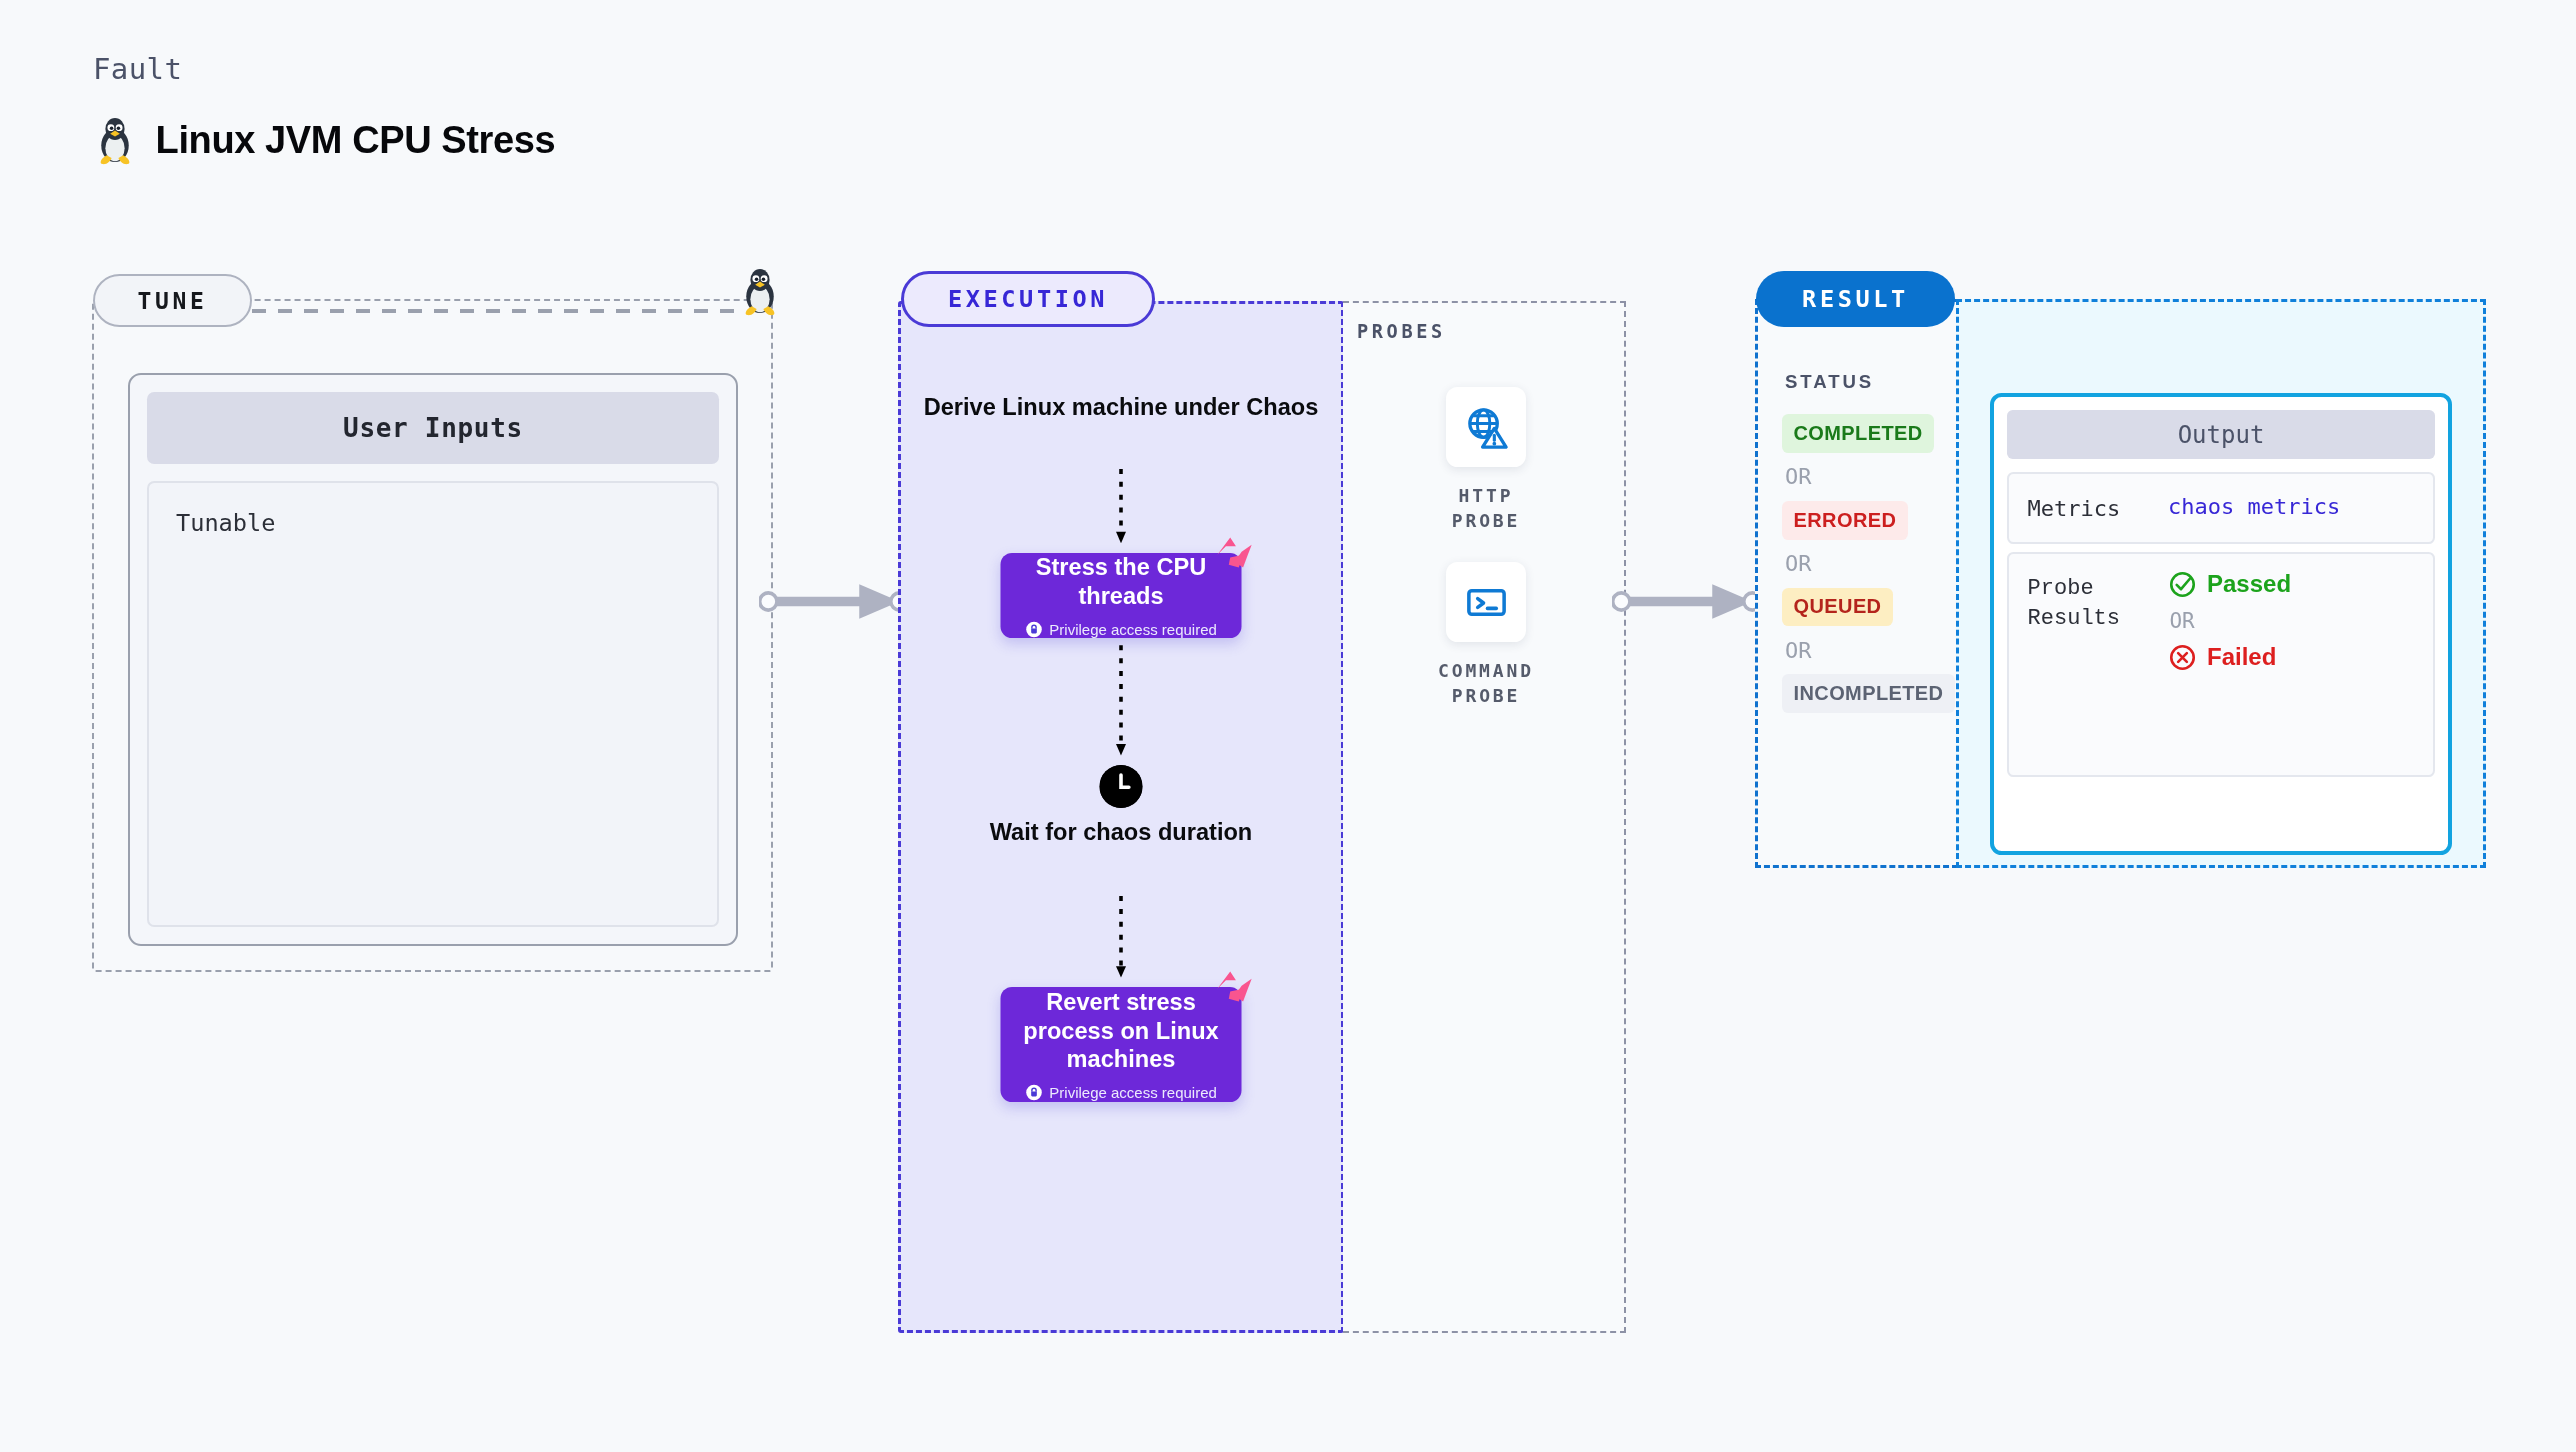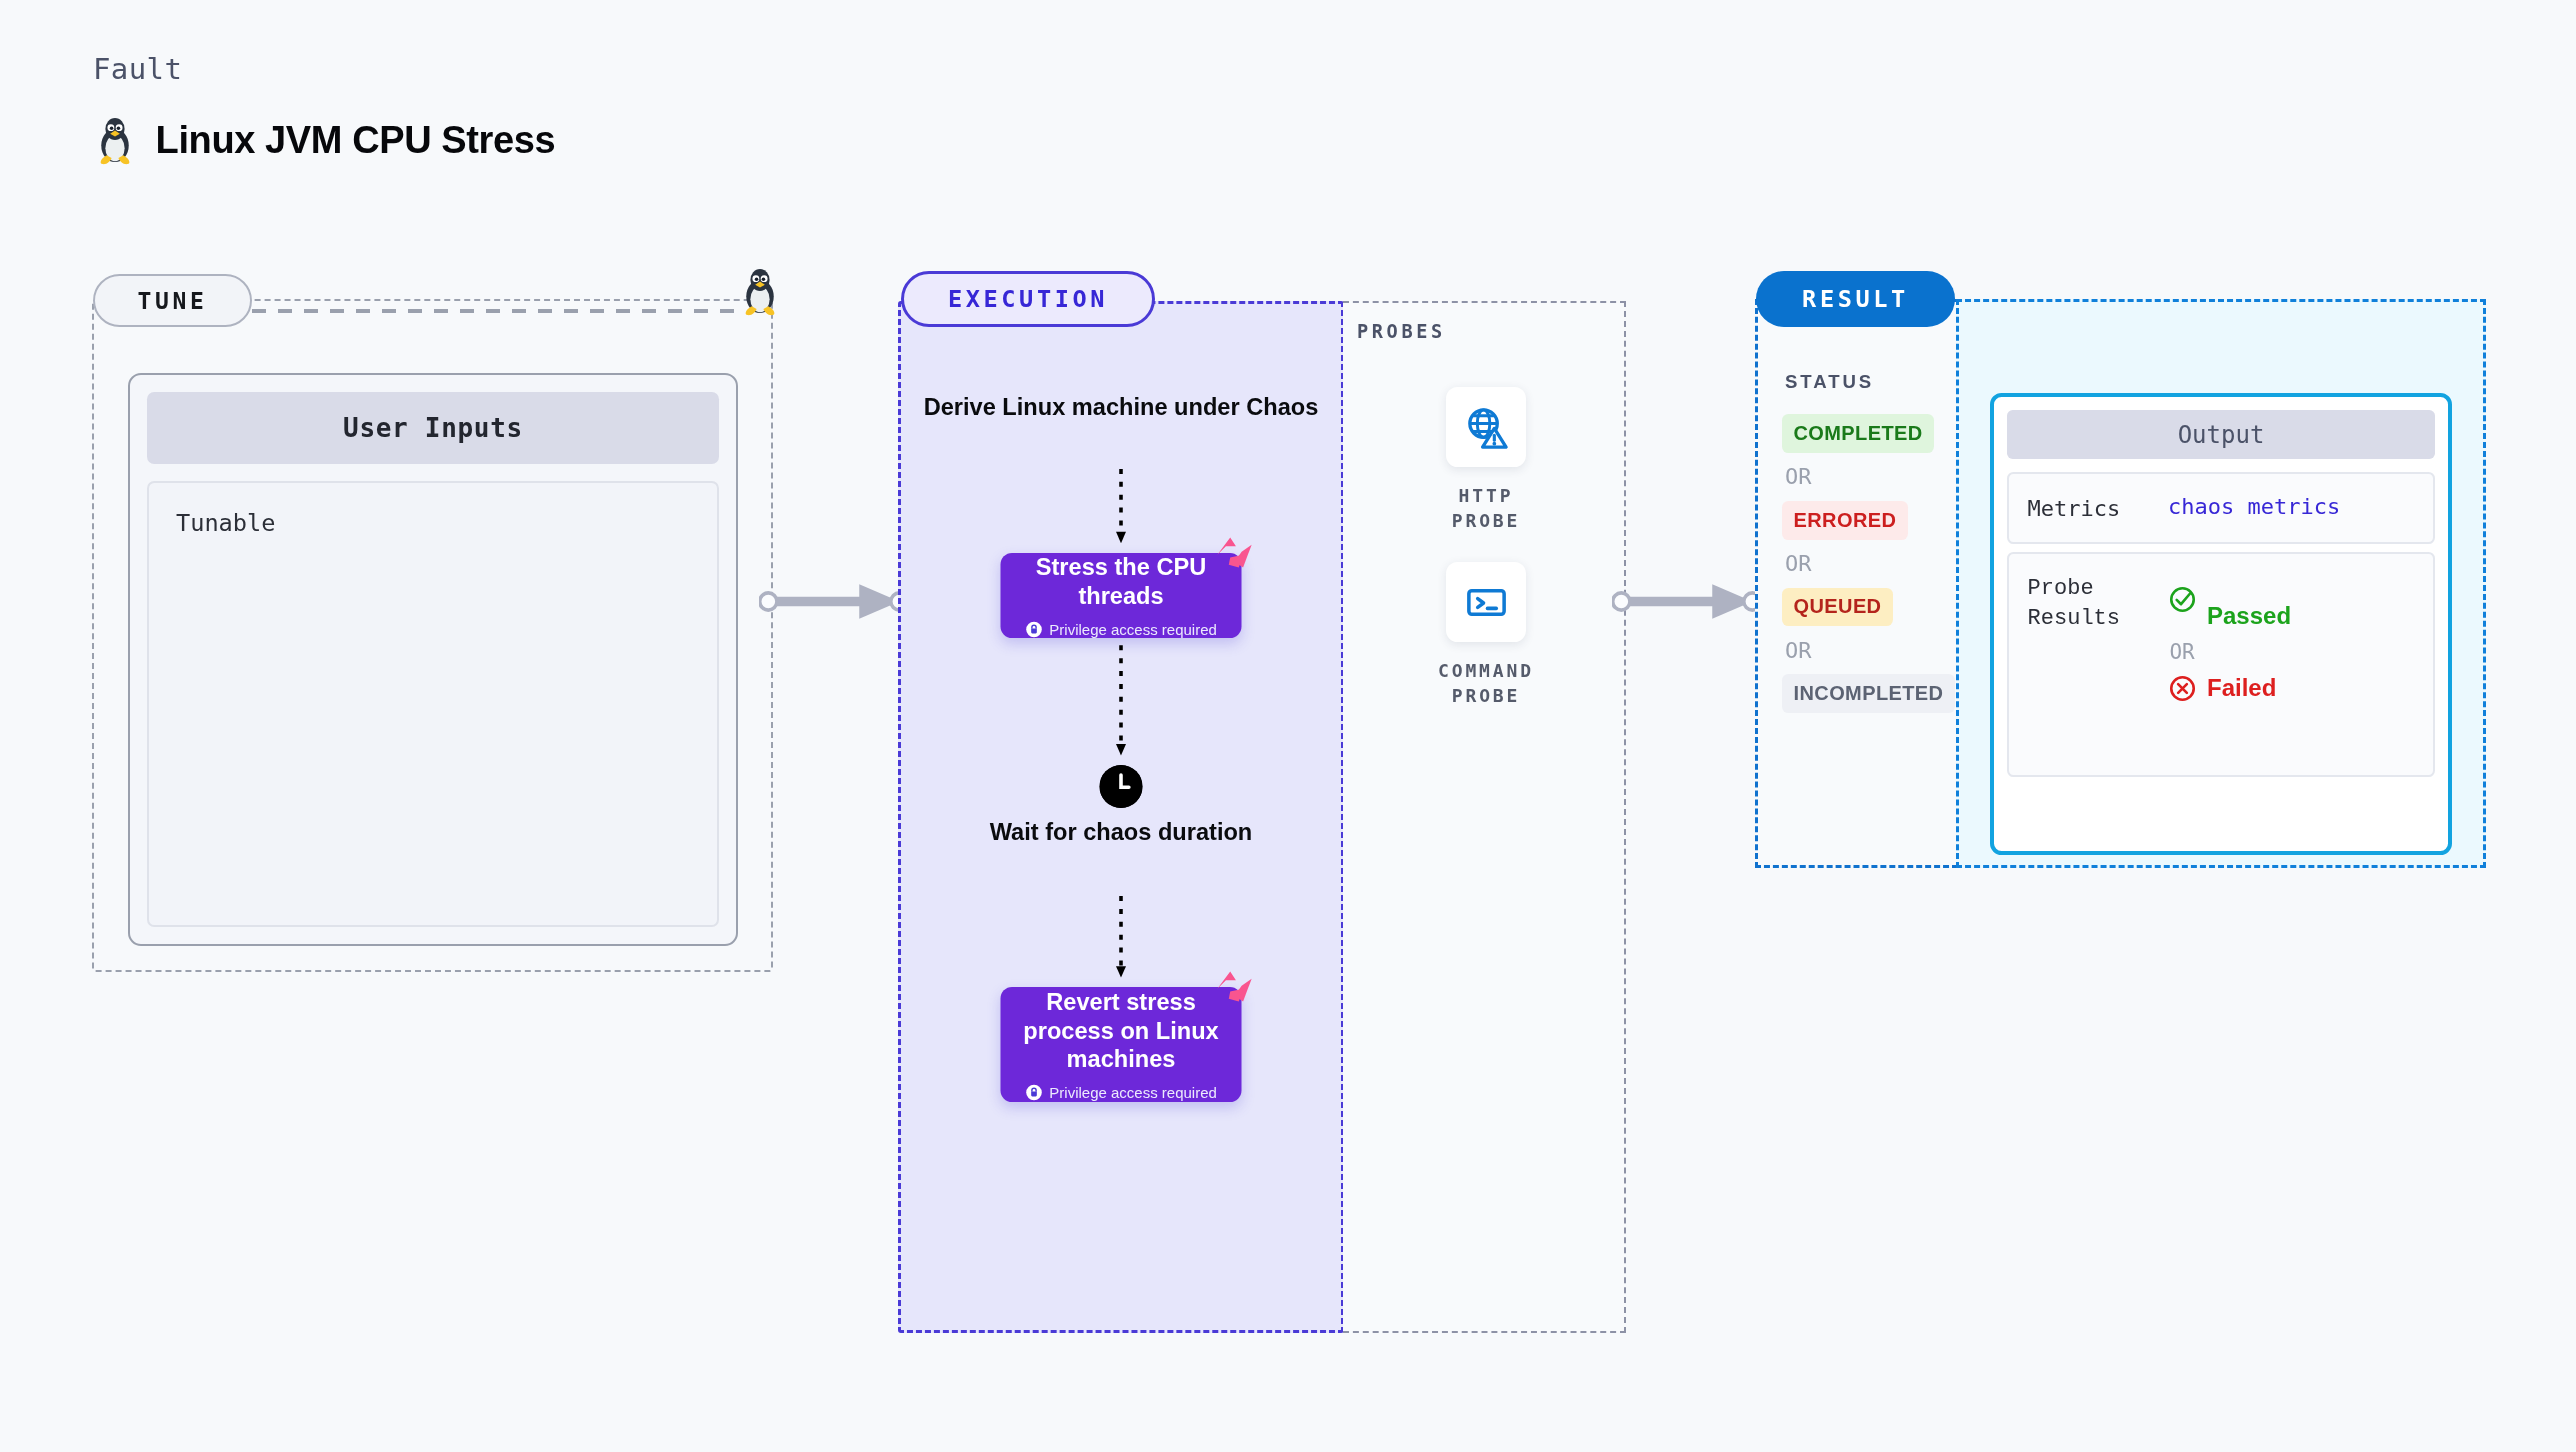--- a/index.html
+++ b/index.html
@@ -140,21 +140,21 @@
     font-size: 22px; color: #2c2f38; line-height: 1.35;
   }
   .out-val-metrics {
     position: absolute; left: 159px; top: 20px;
     font-family: "DejaVu Sans Mono", monospace;
     font-size: 22px; color: #3727d6;
   }
   .probe-res { position: absolute; left: 159px; top: 15.8px; }
   .pr-line { display: flex; align-items: center; gap: 10px; }
   .pr-text { font-size: 24px; font-weight: bold; font-family: "Liberation Sans", sans-serif; }
-  .pr-pass { color: #1ca31c; margin-top: 32px; }
+  .pr-pass { color: #1ca31c; }
   .pr-fail { color: #dd1f1f; }
   .pr-or {
     font-family: "DejaVu Sans Mono", monospace;
     font-size: 21px; color: #9aa0ad; margin: 10px 0 10px 1.4px;
   }
 
   
   .flow { position: absolute; left: 898px; top: 301px; width: 446px; height: 1032px; }
   .flow-text {
     position: absolute; width: 100%; text-align: center;

